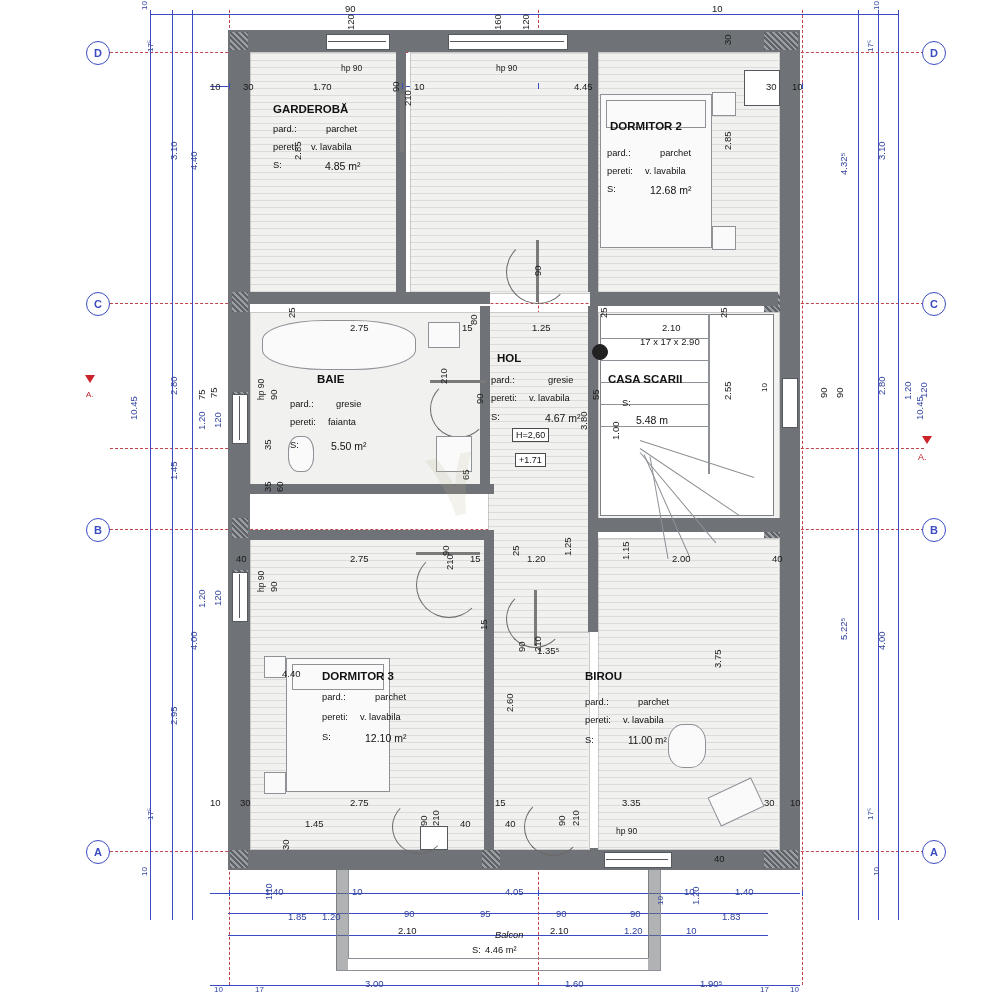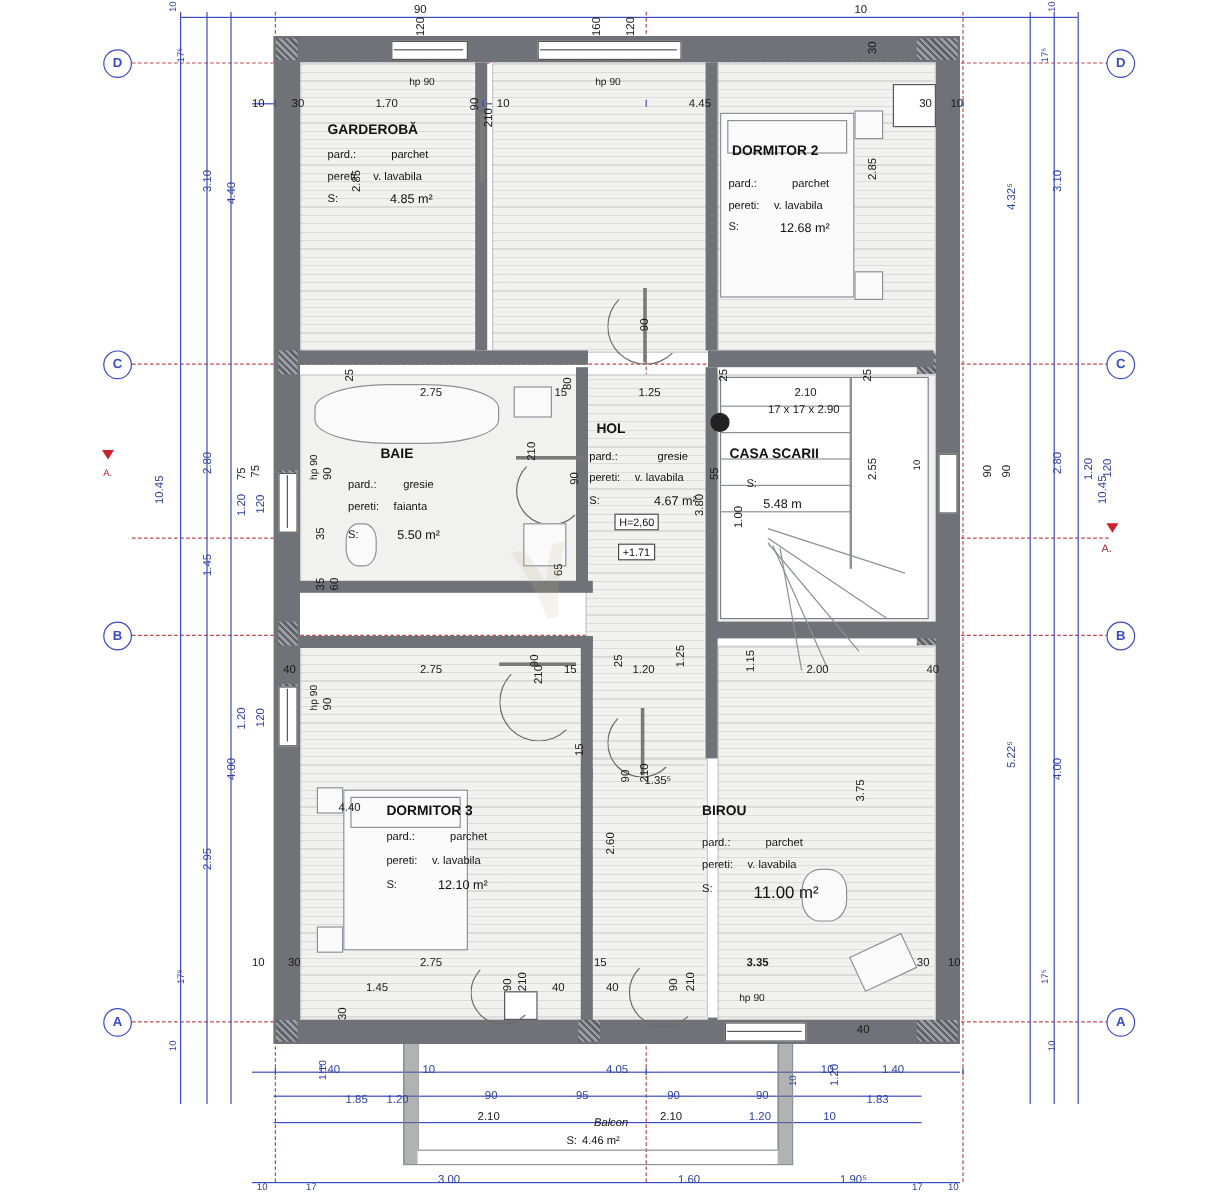--- a/index.html
+++ b/index.html
@@ -254,21 +254,21 @@
   <div class="rtxt" style="left:360px;top:712px;">v. lavabila</div>
   <div class="rtxt" style="left:322px;top:732px;">S:</div>
   <div class="rtxt" style="left:365px;top:732px;font-size:10.5px;">12.10 m²</div>
 
   <div class="rname" style="left:585px;top:670px;">BIROU</div>
   <div class="rtxt" style="left:585px;top:697px;">pard.:</div>
   <div class="rtxt" style="left:638px;top:697px;">parchet</div>
   <div class="rtxt" style="left:585px;top:715px;">pereti:</div>
   <div class="rtxt" style="left:623px;top:715px;">v. lavabila</div>
   <div class="rtxt" style="left:585px;top:735px;">S:</div>
-  <div class="rtxt" style="left:628px;top:735px;font-size:14px;">11.00 m²</div>
+  <div class="rtxt" style="left:628px;top:735px;font-size:10px;">11.00 m²</div>
 
   <div class="rtxt" style="left:495px;top:930px;font-style:italic;">Balcon</div>
   <div class="rtxt" style="left:472px;top:945px;">S:</div>
   <div class="rtxt" style="left:485px;top:945px;">4.46 m²</div>
 
   <div class="lbl" style="left:345px;top:3px;">90</div>
   <div class="lbl v" style="left:345px;top:30px;">120</div>
   <div class="lbl v" style="left:492px;top:30px;">160</div>
   <div class="lbl v" style="left:520px;top:30px;">120</div>
   <div class="lbl" style="left:712px;top:3px;">10</div>
@@ -336,21 +336,21 @@
   <div class="lbl v" style="left:590px;top:400px;">55</div>
   <div class="lbl v" style="left:460px;top:480px;">65</div>
   <div class="lbl" style="left:350px;top:553px;">2.75</div>
   <div class="lbl" style="left:527px;top:553px;">1.20</div>
   <div class="lbl" style="left:470px;top:553px;">15</div>
   <div class="lbl" style="left:672px;top:553px;">2.00</div>
   <div class="lbl" style="left:236px;top:553px;">40</div>
   <div class="lbl" style="left:772px;top:553px;">40</div>
   <div class="lbl v" style="left:504px;top:712px;">2.60</div>
   <div class="lbl v" style="left:620px;top:560px;">1.15</div>
-  <div class="lbl" style="left:622px;top:797px;font-weight:bold;">3.35</div>
+  <div class="lbl" style="left:622px;top:797px;">3.35</div>
   <div class="lbl v" style="left:712px;top:668px;">3.75</div>
   <div class="lbl v" style="left:722px;top:150px;">2.85</div>
   <div class="lbl v" style="left:468px;top:325px;">80</div>
   <div class="lbl v" style="left:286px;top:318px;">25</div>
   <div class="lbl v" style="left:262px;top:450px;">35</div>
   <div class="lbl v" style="left:262px;top:492px;">35</div>
   <div class="lbl v" style="left:274px;top:492px;">60</div>
   <div class="lbl" style="left:305px;top:818px;">1.45</div>
   <div class="lbl" style="left:350px;top:797px;">2.75</div>
   <div class="lbl" style="left:495px;top:797px;">15</div>

